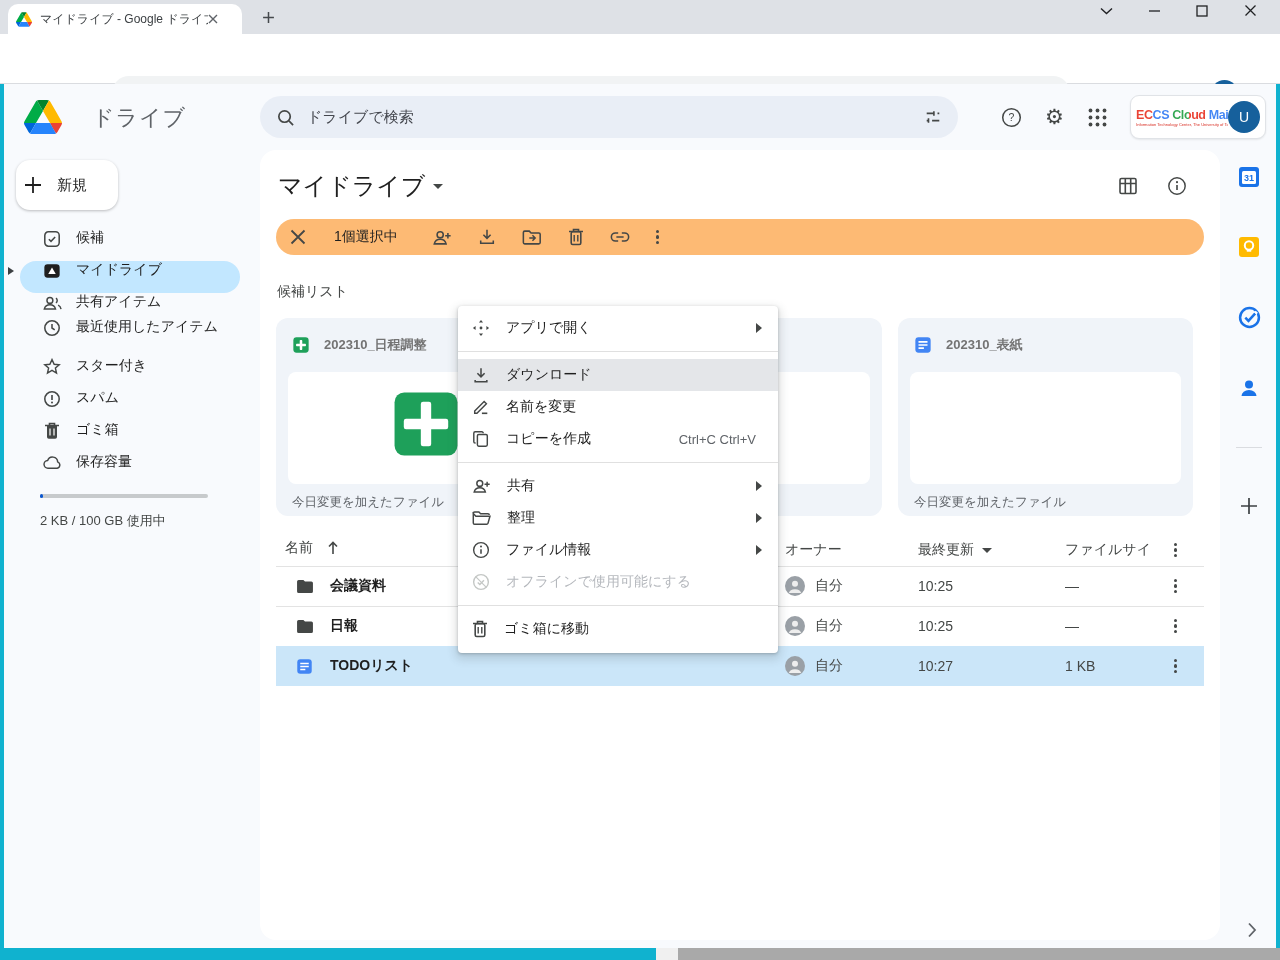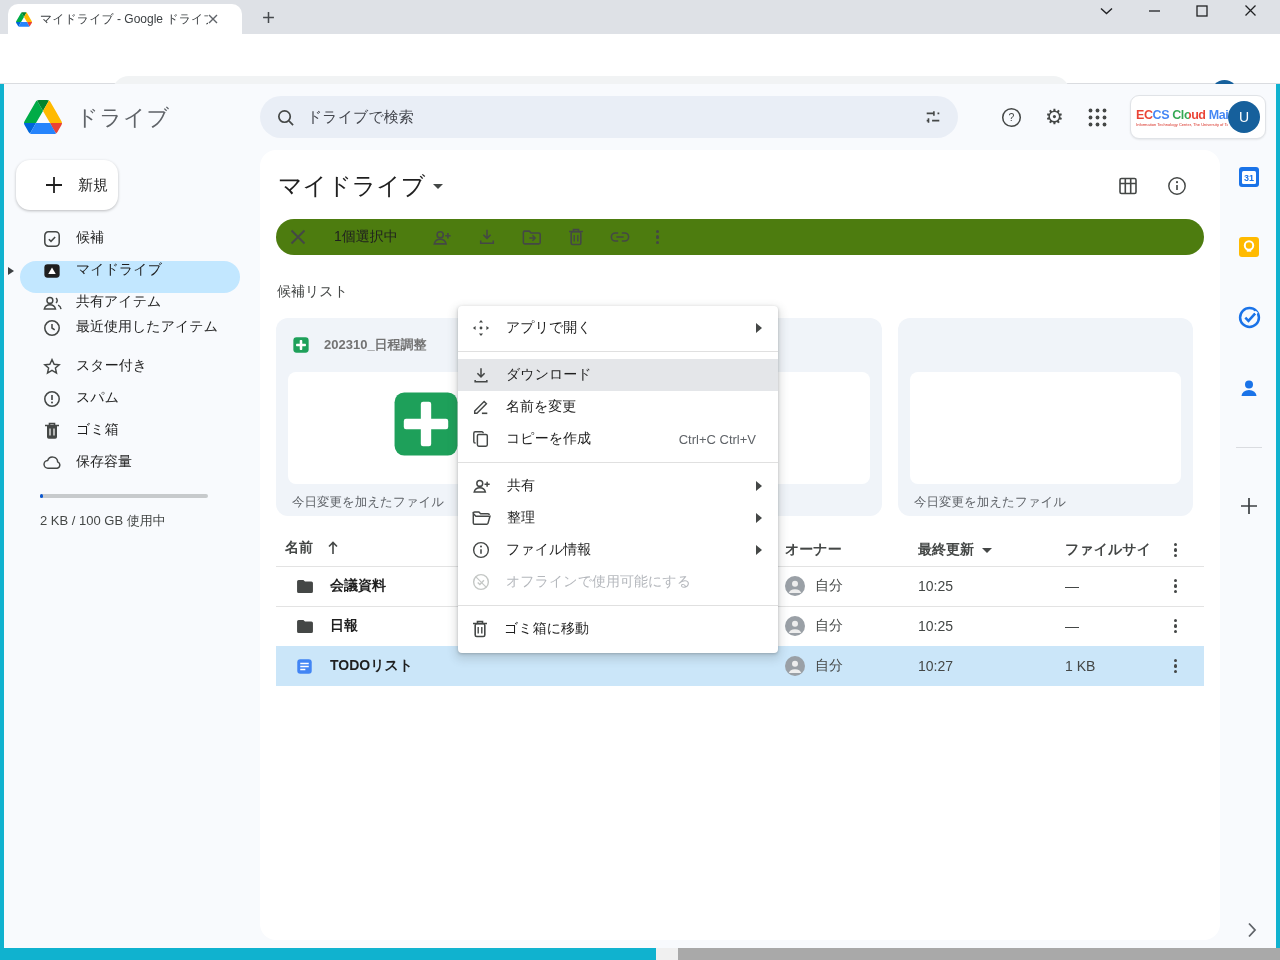--- a/index.html
+++ b/index.html
@@ -20,40 +20,40 @@
   .driveBg{left:0;top:84px;width:1280px;height:864px;background:#f8fafd}
   .appname{font-size:22px;color:#5f6368;letter-spacing:1px}
   .search{left:260px;top:96px;width:698px;height:42px;background:#e9eef6;border-radius:21px;display:flex;align-items:center;padding:0 16px;box-sizing:border-box}
   .search .ph{font-size:15px;color:#44474e;margin-left:12px;flex:1}
   .badge{left:1130px;top:95px;width:136px;height:44px;background:#fff;border:1px solid #e0e3e7;border-radius:9px;box-shadow:0 1px 2px rgba(0,0,0,.08);display:flex;align-items:center;box-sizing:border-box;padding:0 5px}
   .eccs1{font-size:12.5px;font-weight:bold;letter-spacing:-.4px;white-space:nowrap;
          background:linear-gradient(90deg,#ea4335 0 18%,#4285f4 18% 40%,#34a853 40% 58%,#ea4335 58% 78%,#4285f4 78%);
          -webkit-background-clip:text;background-clip:text;color:transparent}
   .eccs2{font-size:4.5px;color:#d93025;white-space:nowrap;transform:scale(.9);transform-origin:left}
   .avatar{width:32px;height:32px;border-radius:50%;background:#16609c;color:#fff;font-size:14px;display:flex;align-items:center;justify-content:center}
-  .newbtn{left:16px;top:160px;width:102px;height:50px;background:#fff;border-radius:14px;box-shadow:0 1px 3px rgba(0,0,0,.25);display:flex;align-items:center;padding-left:28px;box-sizing:border-box}
+  .newbtn{left:16px;top:160px;width:102px;height:50px;background:#fff;border-radius:14px;box-shadow:0 1px 3px rgba(0,0,0,.25);display:flex;align-items:center;padding-left:7px;box-sizing:border-box}
   .newlbl{font-size:15px;color:#1f1f1f;margin-left:14px}
   .navitem{left:20px;width:220px;height:32px;display:flex;align-items:flex-start;border-radius:16px}
   .navitem .lbl{font-size:14px;color:#1f1f1f;margin-left:14px}
   .navitem.sel{background:#c2e7ff}
   .navic{width:20px;height:20px;margin-left:22px;display:flex;align-items:center;justify-content:center}
   .storagebar{left:40px;top:494px;width:168px;height:4px;background:#c7cacc;border-radius:2px}
   .storagebar i{position:absolute;left:0;top:0;width:3px;height:4px;background:#0b57d0;border-radius:2px}
   .storetxt{left:40px;top:512px;font-size:13px;color:#444746}
   .maincard{left:260px;top:150px;width:960px;height:790px;background:#fff;border-radius:16px}
   .pgtitle{font-size:24px;color:#1f1f1f}
-  .selbar{left:276px;top:219px;width:928px;height:36px;background:#4d7c0f;border-radius:18px;display:flex;align-items:center;padding:16px 14px;box-sizing:border-box;gap:26px}
+  .selbar{left:276px;top:219px;width:928px;height:36px;background:#fdba74;border-radius:18px;display:flex;align-items:center;padding:16px 14px;box-sizing:border-box;gap:26px}
   .selcount{font-size:14px;color:#1f1f1f;margin:0 8px 0 2px}
   .seclbl{font-size:14px;color:#444746}
   .card{top:318px;width:295px;height:198px;background:#f0f4f9;border-radius:12px}
   .cardhead{height:54px;display:flex;align-items:center;padding:0 16px;box-sizing:border-box}
   .cardname{font-size:13px;font-weight:bold;color:#737373;margin-left:14px}
   .thumb{position:absolute;left:12px;top:54px;width:271px;height:112px;background:#fff;border-radius:8px}
   .caption{position:absolute;left:16px;top:176px;font-size:12.5px;color:#5f6368}
-  .th{font-size:14px;color:#444746;font-weight:bold}
+  .th{font-size:14px;color:#444746;font-weight:normal}
   .row{left:276px;width:928px;height:40px;border-bottom:1px solid #e3e3e3}
   .cell{position:absolute;top:0;height:40px;display:flex;align-items:center;font-size:14px;color:#444746}
   .fname{color:#1f1f1f;font-weight:bold}
   .owner{width:20px;height:20px}
   
   .menu{position:absolute;left:458px;top:306px;width:320px;background:#fff;border-radius:4px;padding:6px 0 8px;z-index:60;
         box-shadow:0 1px 3px rgba(60,64,67,.3),0 4px 8px 3px rgba(60,64,67,.15)}
   .mi{display:flex;align-items:center;height:32px;padding:0 14px;font-size:14px;color:#1f1f1f;position:relative}
   .mi .lbl{margin-left:16px}
   .mi.hl{background:#e4e6e9}
@@ -156,21 +156,21 @@
 <div class="abs driveBg">
 
   <svg class="abs" style="left:24px;top:16px" width="38" height="34" viewBox="0 0 87.3 78">
     <path d="m6.6 66.85 3.85 6.65c.8 1.4 1.95 2.5 3.3 3.3l13.75-23.8h-27.5c0 1.55.4 3.1 1.2 4.5z" fill="#0066da"></path>
     <path d="m43.65 25-13.75-23.8c-1.35.8-2.5 1.9-3.3 3.3l-25.4 44a9.06 9.06 0 0 0-1.2 4.5h27.5z" fill="#00ac47"></path>
     <path d="m73.55 76.8c1.35-.8 2.5-1.9 3.3-3.3l1.6-2.75 7.65-13.25c.8-1.4 1.2-2.95 1.2-4.5h-27.5l5.85 11.5z" fill="#ea4335"></path>
     <path d="m43.65 25 13.75-23.8c-1.35-.8-2.9-1.2-4.5-1.2h-18.5c-1.6 0-3.15.45-4.5 1.2z" fill="#00832d"></path>
     <path d="m59.8 53h-32.3l-13.75 23.8c1.35.8 2.9 1.2 4.5 1.2h50.8c1.6 0 3.15-.45 4.5-1.2z" fill="#2684fc"></path>
     <path d="m73.4 26.5-12.7-22c-.8-1.4-1.95-2.5-3.3-3.3l-13.75 23.8 16.15 28h27.45c0-1.55-.4-3.1-1.2-4.5z" fill="#ffba00"></path>
   </svg>
-  <span class="abs appname" style="left:76px;top:19px">ドライブ</span>
+  <span class="abs appname" style="left:92px;top:19px">ドライブ</span>
 
   <div class="abs search" style="top:12px">
     <svg width="19" height="19" viewBox="0 0 20 20">
         <circle cx="9" cy="9" r="6" fill="none" stroke="#444746" stroke-width="1.8"></circle>
         <path d="M13.6 13.6 18 18" stroke="#444746" stroke-width="1.8"></path>
       </svg>
     <span class="ph">ドライブで検索</span>
     <svg width="18" height="18" viewBox="0 0 20 20">
         <path d="M3 6h8M15 6h2M3 14h2M9 14h8" stroke="#444746" stroke-width="1.8"></path>
         <path d="M11 3.5v5M5 11.5v5" stroke="#444746" stroke-width="1.8"></path>
@@ -366,20 +366,27 @@
         </svg>
     </div>
     <span class="caption">今日変更を加えたファイル</span>
   </div>
 
   <div class="abs card" style="left:587px;top:234px">
     <div class="thumb"></div>
   </div>
 
   <div class="abs card" style="left:898px;top:234px">
+    <div class="cardhead">
+      <svg width="18" height="18" viewBox="0 0 20 20">
+          <rect x="1.5" y="1.5" width="17" height="17" rx="3.5" fill="#4285f4"></rect>
+          <path d="M5 6.5h10M5 10h10M5 13.5h6" stroke="#fff" stroke-width="1.8"></path>
+        </svg>
+      <span class="cardname">202310_表紙</span>
+    </div>
     <div class="thumb"></div>
     <span class="caption">今日変更を加えたファイル</span>
   </div>
 
   <div class="abs row" style="top:446px;height:36px">
     <span class="cell th" style="left:9px;height:36px">
         <span>名前</span>
         <svg style="margin-left:14px" width="12" height="14" viewBox="0 0 12 14">
           <path d="M6 13V2M2 5.5 6 1.5l4 4" fill="none" stroke="#444746" stroke-width="1.6"></path>
         </svg>

